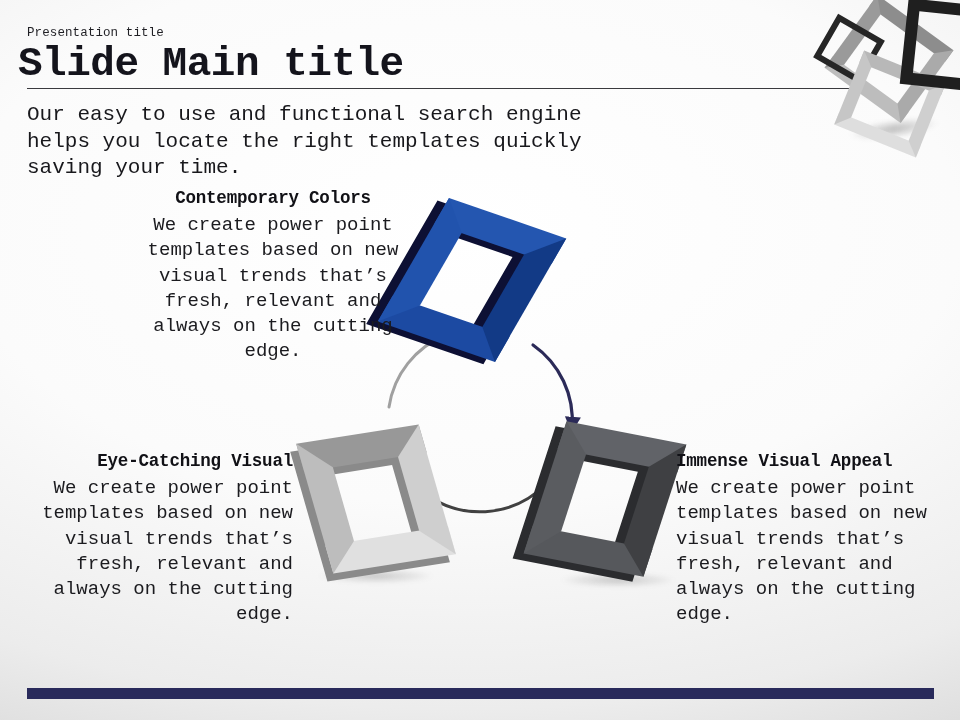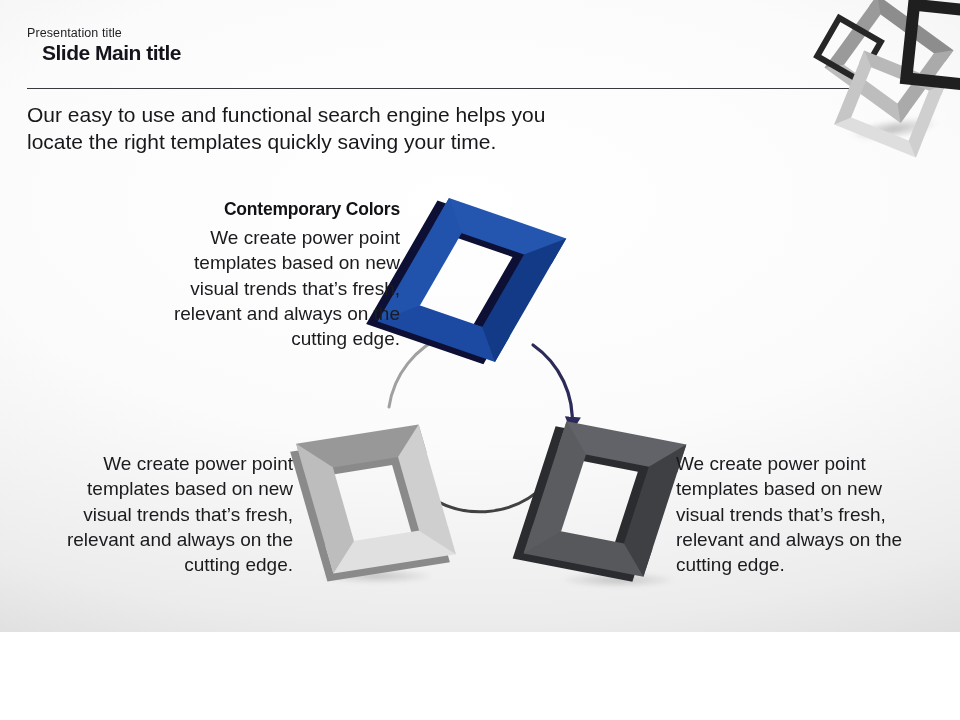--- a/index.html
+++ b/index.html
@@ -1,25 +1,26 @@
 <!DOCTYPE html>
 <html><head>
 <meta charset="utf-8">
 <style>
   * { margin:0; padding:0; box-sizing:border-box; }
   html,body { width:960px; height:720px; }
   body { font-family:"Liberation Sans", sans-serif; }
   #stage {
-    position:relative; width:960px; height:632px; overflow:hidden;
+    position:relative; width:960px; height:720px; overflow:hidden;
     background: radial-gradient(130% 95% at 48% 32%, #ffffff 0%, #fbfbfb 40%, #ececec 70%, #cbcbcb 100%);
+    font-family: Liberation Mono, monospace;
   }
 
   
   .kicker { position:absolute; left:27px; top:26px; font-size:12.5px; color:#1f1f24; letter-spacing:.1px; }
-  .title  { position:absolute; left:42px; top:41px; font-size:21px; font-weight:bold; color:#14141c; letter-spacing:-.5px; }
+  .title  { position:absolute; left:18px; top:41px; font-size:41px; font-weight:bold; color:#14141c; letter-spacing:-.5px; }
   .rule   { position:absolute; left:27px; top:88px; width:822px; height:1px; background:#3a3a3e; }
   .intro  { position:absolute; left:27px; top:102px; width:562px; font-size:21px; line-height:1.27; color:#18181c; }
 
   
   .corner { position:absolute; right:0; top:0; width:142px; height:158px; }
   .corner .ring { position:absolute; background:transparent; }
   .cr1 { left:4px;  top:24px; width:54px;  height:50px; border:6px solid #262626;  transform:rotate(30deg); }
   .cr2 { left:24px; top:14px; width:94px;  height:90px; border:14px solid;
          border-color:#8d8d8d #aaaaaa #bdbdbd #9a9a9a; transform:rotate(36deg); }
   .cr3 { left:86px; top:2px;  width:78px;  height:86px; border:12px solid #1f1f1f; transform:rotate(6deg); }
@@ -48,21 +49,21 @@
   .fs-dark { left:540px; top:570px; width:156px; }
 
   
   .arrows { position:absolute; left:355px; top:315px; width:250px; height:210px; }
 
   
   .tb { position:absolute; }
   .tb h2 { font-size:17.5px; font-weight:bold; color:#111116; letter-spacing:-.2px; margin-bottom:5px; }
   .tb p  { font-size:19px; line-height:1.33; color:#1b1b1f; }
   .tb-right { text-align:right; }
-  .tb-contemporary { right:560px; top:199px;  width:254px; }
+  .tb-contemporary { right:560px; top:188px;  width:254px;text-align:center; }
   .tb-eye          { right:667px; top:451px;  width:254px; }
   .tb-immense      { left:676px;  top:451px;  width:256px; text-align:left; }
 
   
   .footer-bar { position:absolute; left:27px; top:688px; width:907px; height:11px; background:#292a5b; }
 </style>
 </head>
 <body>
 
 <div id="stage">
@@ -113,23 +114,25 @@
     <div class="f3d frame-dark">
       <div class="rb"></div>
       <div class="rf"></div>
     </div>
 
     <div class="tb tb-right tb-contemporary">
       <h2>Contemporary Colors</h2>
       <p>We create power point templates based on new visual trends that’s fresh, relevant and always on the cutting edge.</p>
     </div>
     <div class="tb tb-right tb-eye">
+      <h2>Eye-Catching Visual</h2>
       <p>We create power point templates based on new visual trends that’s fresh, relevant and always on the cutting edge.</p>
     </div>
     <div class="tb tb-immense">
+      <h2>Immense Visual Appeal</h2>
       <p>We create power point templates based on new visual trends that’s fresh, relevant and always on the cutting edge.</p>
     </div>
 
   </section>
 
   <div class="footer-bar"></div>
 
 </div>
 
 </body></html>

